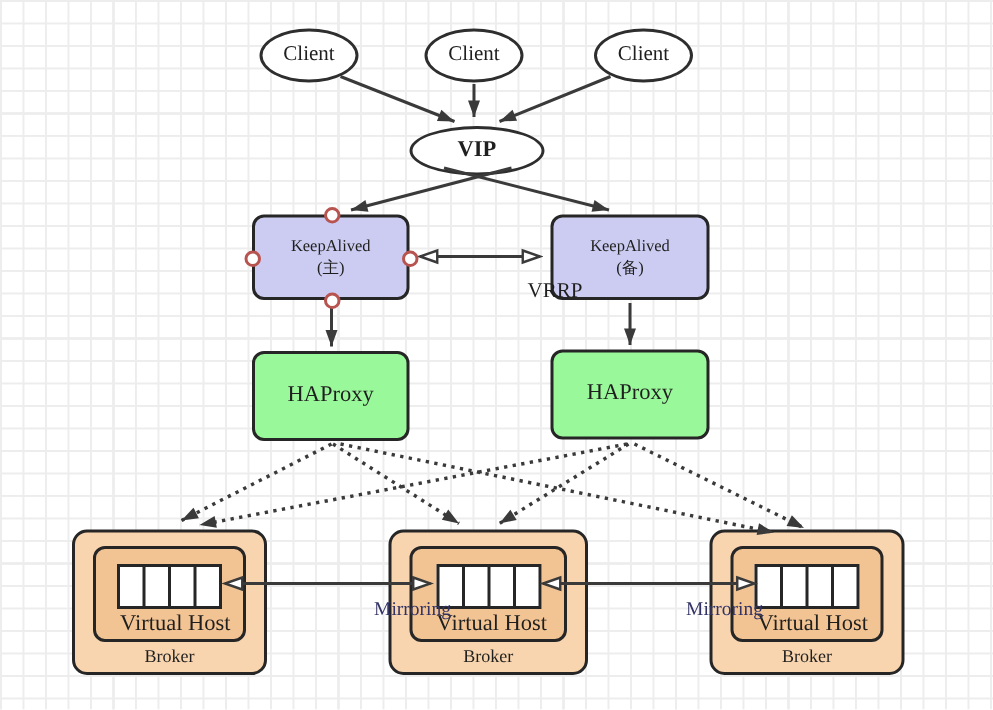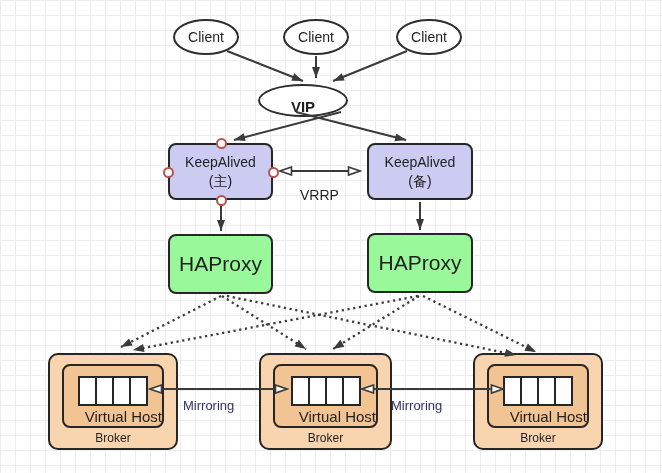--- a/index.html
+++ b/index.html
@@ -1,60 +1,60 @@
 <!DOCTYPE html>
 <html><head>
 <meta charset="utf-8">
 <style>
   html,body{margin:0;padding:0;background:#fff;}
   .canvas{
     position:relative;width:662px;height:473px;overflow:hidden;
-    font-family:Liberation Sans, sans-serif;color:#1f1f1f;
+    font-family:Liberation Serif, serif;color:#1f1f1f;
     background-color:#ffffff;
     background-image:
       linear-gradient(#ededed 1px, transparent 1px),
       linear-gradient(90deg,#ededed 1px, transparent 1px),
       linear-gradient(#e3e3e3 1px, transparent 1px),
       linear-gradient(90deg,#e3e3e3 1px, transparent 1px);
     background-size:15px 15px,15px 15px,75px 75px,75px 75px;
   }
   .node{position:absolute;box-sizing:border-box;display:flex;align-items:center;justify-content:center;text-align:center;z-index:1;}
   .ellipse{border:2px solid #2e2e2e;border-radius:50%;background:#fff;font-size:14px;}
-  .rect{border:2px solid #262626;border-radius:8px;font-size:14px;line-height:1.3;}
+  .rect{border:2px solid #262626;border-radius:8px;font-size:11px;line-height:1.3;}
   .keepalived{background:#CCCCF2;flex-direction:column;}
-  .haproxy{background:#99F899;font-size:21px;}
+  .haproxy{background:#99F899;font-size:15px;}
   .vip{font-weight:bold;font-size:15px;}
   .broker{border:2px solid #262626;border-radius:10px;background:#F8D5AE;display:block;}
   .vhost{position:absolute;left:12px;right:12px;top:9px;height:64px;border:2px solid #262626;border-radius:8px;background:#F3C493;box-sizing:border-box;}
   .queue{width:70px;height:30px;margin:10px auto 0;border:2px solid #262626;background:#fff;display:flex;box-sizing:border-box;}
   .qcell{flex:1;border-right:2px solid #262626;}
   .qcell:last-child{border-right:none;}
-  .vhost-label{position:absolute;left:0;right:0;bottom:1px;text-align:right;font-size:15px;}
+  .vhost-label{position:absolute;left:0;right:0;bottom:1px;text-align:left;font-size:15px;padding-left:16px;}
   .broker-label{position:absolute;left:0;right:0;bottom:3px;text-align:center;font-size:12px;}
-  .edge-label{position:absolute;text-align:left;font-size:14px;z-index:2;}
+  .edge-label{position:absolute;text-align:center;font-size:14px;z-index:2;padding-left:48px;}
   .mirroring{color:#333366;font-size:13px;}
   .edges{position:absolute;left:0;top:0;z-index:2;pointer-events:none;}
   .cpoint{position:absolute;width:7px;height:7px;border:2px solid #B85450;border-radius:50%;background:#fff;box-sizing:content-box;z-index:3;}
 </style>
 </head>
 <body>
 
 <div class="canvas">
 
   <div class="node ellipse" style="left:173px;top:19px;width:66px;height:36px;">
     <span>Client</span>
   </div>
   <div class="node ellipse" style="left:283px;top:19px;width:66px;height:36px;">
     <span>Client</span>
   </div>
   <div class="node ellipse" style="left:396px;top:19px;width:66px;height:36px;">
     <span>Client</span>
   </div>
 
-  <div class="node ellipse vip" style="left:258px;top:84px;width:90px;height:33px;align-items:flex-end;">
+  <div class="node ellipse vip" style="left:273px;top:84px;width:90px;height:33px;">
     <span>VIP</span>
   </div>
 
   <div class="node rect keepalived" style="left:168px;top:143px;width:105px;height:57px;">
     <span>KeepAlived</span>
     <span>(主)</span>
   </div>
   <div class="node rect keepalived" style="left:367px;top:143px;width:106px;height:57px;">
     <span>KeepAlived</span>
     <span>(备)</span>

